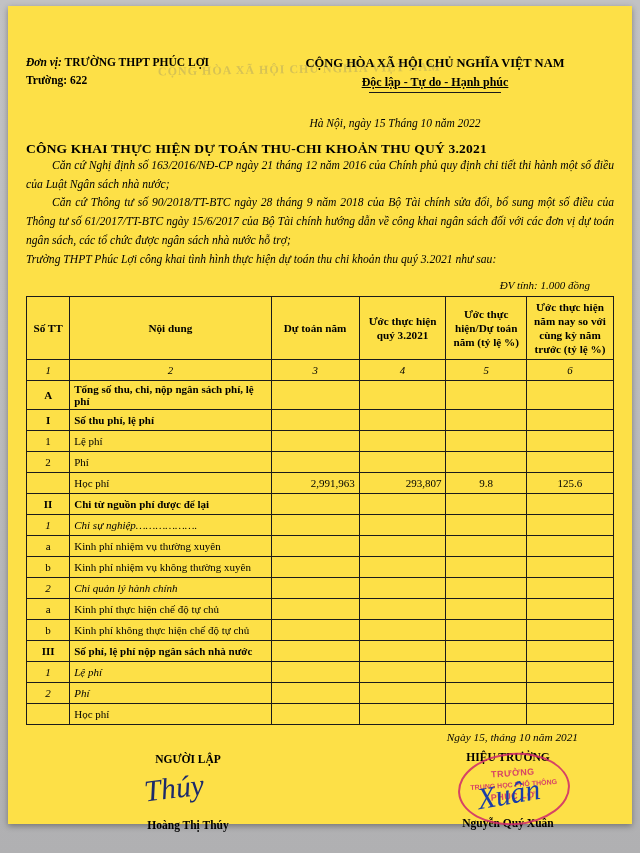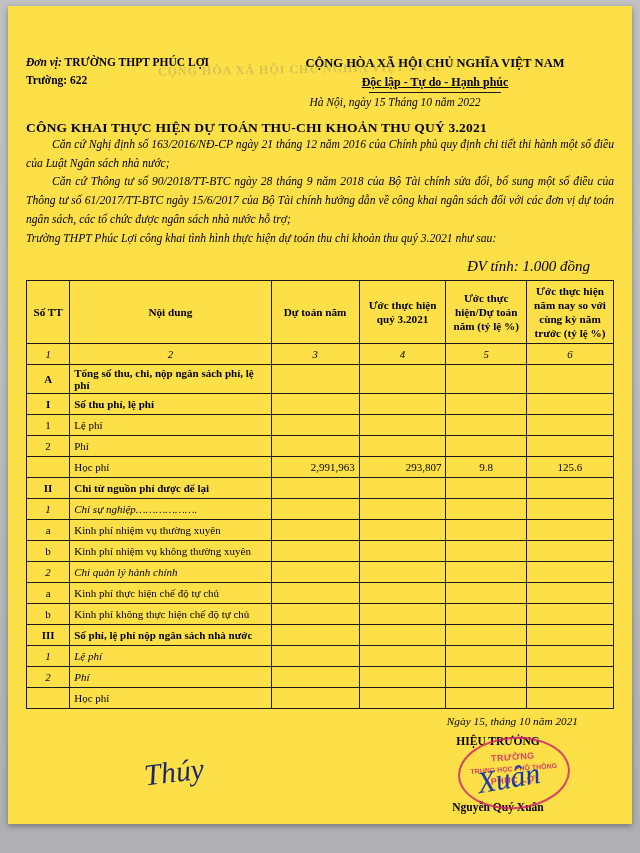--- a/index.html
+++ b/index.html
@@ -61,40 +61,40 @@
   .hdr-right .l2-rule {
     width: 132px;
     height: 1px;
     background: #1a1a1a;
     margin: 1px auto 0 auto;
   }
   .datecity {
     text-align: center;
     font-style: italic;
     font-size: 11.5px;
-    margin-top: 3px;
+    margin-top: 24px;
     padding-left: 150px;
   }
   .doc-title {
     text-align: left;
     font-weight: bold;
     font-size: 13.5px;
     margin-top: 12px;
     letter-spacing: .2px;
   }
   .para {
     font-style: italic;
     font-size: 11.6px;
     line-height: 1.62;
     text-align: justify;
   }
   .para.indent { text-indent: 26px; }
   .unit-note {
     font-style: italic;
-    font-size: 15px;
+    font-size: 11px;
     text-align: right;
     margin-top: 10px;
     padding-right: 24px;
   }
 
   
   table.main {
     border-collapse: collapse;
     width: 100%;
     margin-top: 5px;
@@ -143,21 +143,21 @@
   .sig-left {
     position: absolute;
     left: 92px;
     top: 22px;
     text-align: center;
     width: 140px;
     font-size: 11.5px;
   }
   .sig-right {
     position: absolute;
-    right: 36px;
+    right: 26px;
     top: 20px;
     text-align: center;
     width: 160px;
     font-size: 11.5px;
   }
   .role { font-weight: bold; }
   .name { font-weight: bold; margin-top: 54px; }
   .sig-right .name { }
   .scribble {
     position: absolute;
@@ -395,20 +395,24 @@
             <td class="money"></td>
             <td class="center"></td>
             <td class="center"></td>
           </tr>
         </tbody>
     </table>
 
     <div class="sig-wrap">
       <div class="sig-date">Ngày 15, tháng  10  năm 2021</div>
 
+      <div class="sig-left">
+        <div class="role">NGƯỜI LẬP</div>
+        <div class="name">Hoàng Thị Thúy</div>
+      </div>
       <div class="scribble">Thúy</div>
 
       <div class="sig-right">
         <div class="role">HIỆU TRƯỞNG</div>
         <div class="name">Nguyễn Quý Xuân</div>
       </div>
       <div class="stamp">
         <div class="s1">TRƯỜNG</div>
         <div class="s2">TRUNG HỌC PHỔ THÔNG</div>
         <div class="s3">PHÚC LỢI</div>

